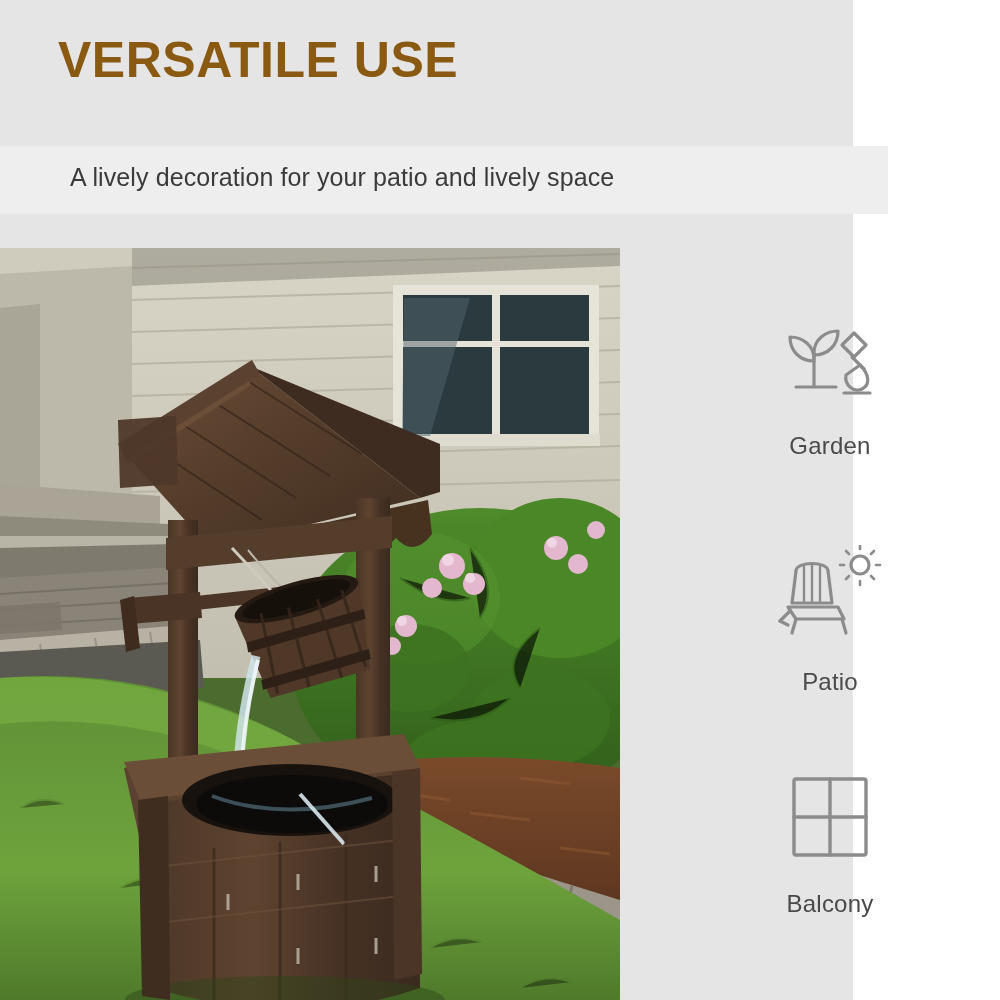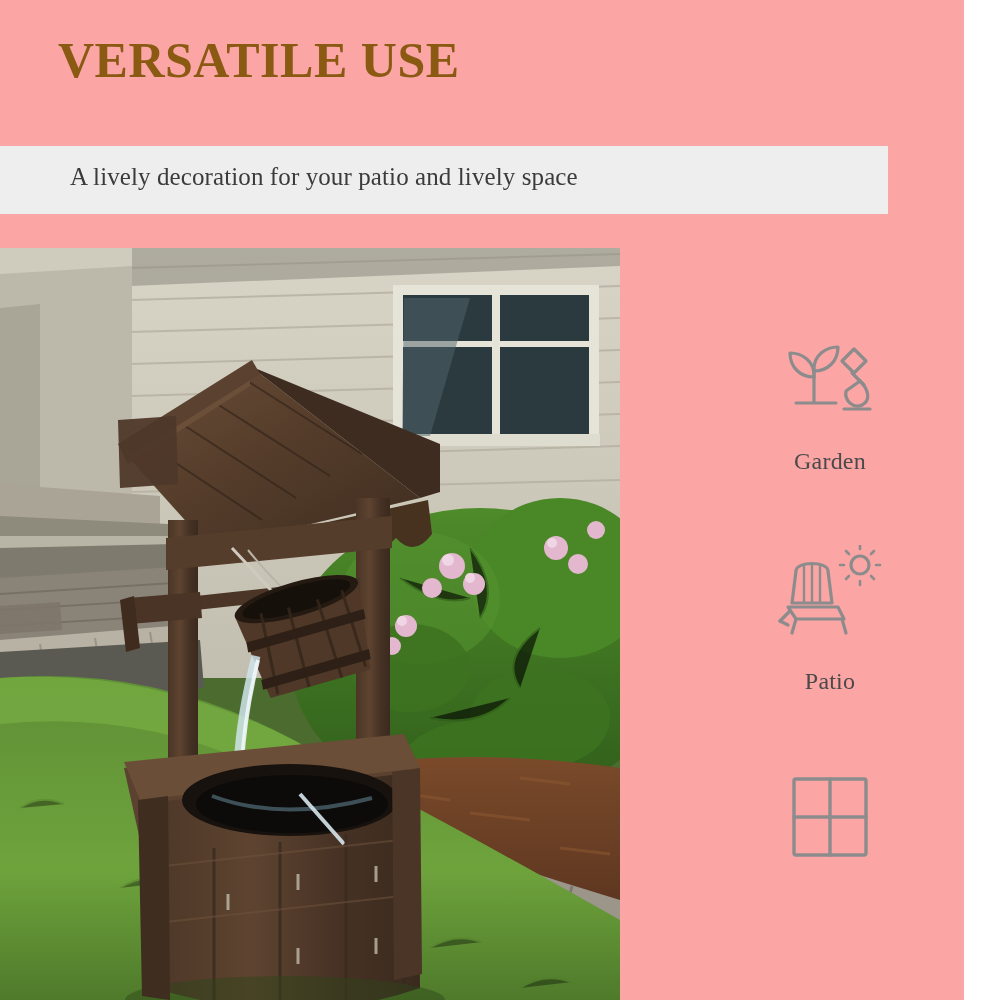--- a/index.html
+++ b/index.html
@@ -7,24 +7,23 @@
     margin: 0;
     padding: 0;
     width: 1000px;
     height: 1000px;
     background: #ffffff;
     font-family: "Liberation Sans", sans-serif;
     overflow: hidden;
   }
   .page {
     position: relative;
-    width: 964px;
+    width: 853px;
     height: 1000px;
-    background: #fca5a5;
-    font-family: Liberation Serif, serif;
+    background: #e5e5e5;
   }
 
   
   .headline {
     position: absolute;
     left: 58px;
     top: 34px;
     font-size: 50px;
     font-weight: bold;
     letter-spacing: 0.5px;
@@ -68,21 +67,21 @@
     top: 300px;
     width: 260px;
     height: 660px;
   }
   .feature {
     position: absolute;
     left: 0;
     width: 260px;
     text-align: center;
   }
-  .feature.f0 { top: 20px; }
+  .feature.f0 { top: 4px; }
   .feature.f1 { top: 240px; text-align: center; }
   .feature.f2 { top: 462px; }
   .feature-icon {
     height: 110px;
     display: flex;
     align-items: center;
     justify-content: center;
   }
   .feature-label {
     margin-top: 18px;
@@ -376,16 +375,17 @@
     </div>
 
     <div class="feature f2">
       <div class="feature-icon">
         <svg width="100" height="96" viewBox="0 0 100 96" fill="none" stroke="#8c8c8c" stroke-width="3.4" stroke-linecap="round" stroke-linejoin="round">
           <rect x="14" y="10" width="72" height="76" rx="2"></rect>
           <path d="M50 10 V86"></path>
           <path d="M14 48 H86"></path>
         </svg>
       </div>
+      <div class="feature-label">Balcony</div>
     </div>
 
   </div>
 </div>
 
 </body></html>

